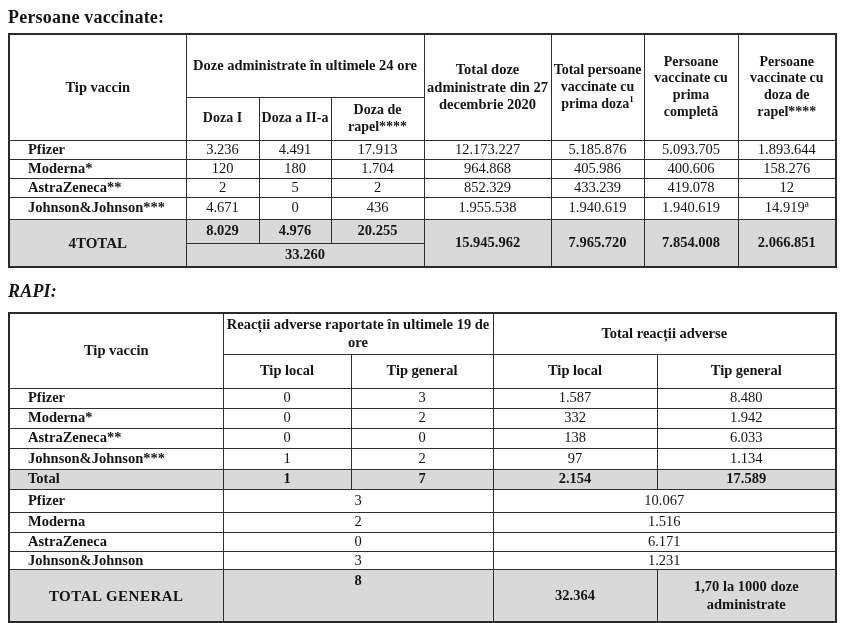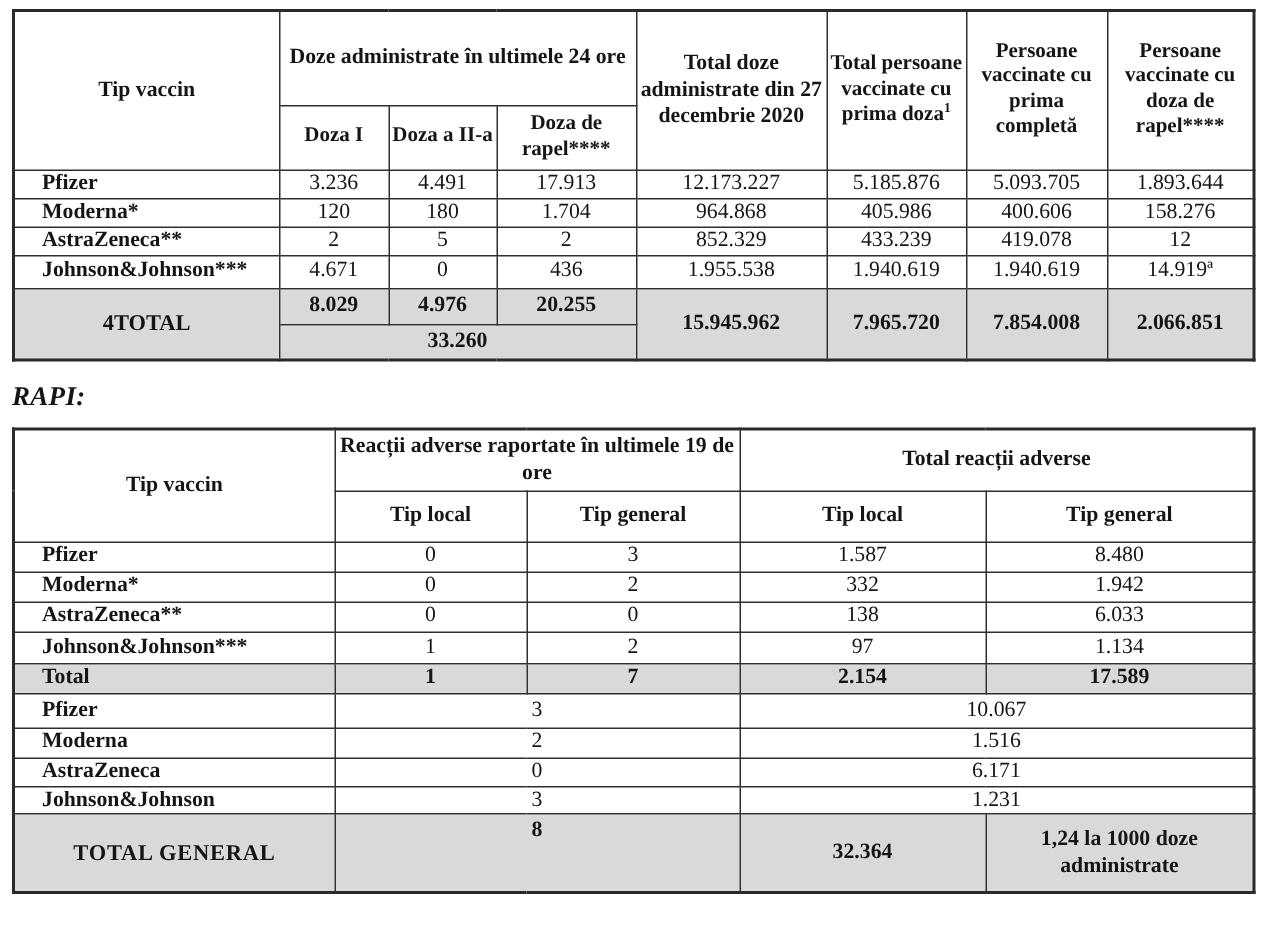--- a/index.html
+++ b/index.html
@@ -29,20 +29,21 @@
   .tbl td.vax { text-align:left; padding-left:18px; font-weight:bold; }
   .tbl tr.total td { background:#d9d9d9; font-weight:bold; }
   .tbl td.top-align { vertical-align:top; padding-top:2px; }
   sup { font-size:9px; vertical-align:super; line-height:0; }
 </style>
 </head>
 <body>
 
 <div class="page">
 
+  <div class="doc-title">Persoane vaccinate:</div>
 
   <table class="tbl">
     <colgroup>
       <col style="width:177px">
         <col style="width:73px">
         <col style="width:72px">
         <col style="width:93px">
       <col style="width:127px">
         <col style="width:93px">
         <col style="width:94px">
@@ -192,18 +193,18 @@
     </tr>
     <tr style="height:18px">
       <td class="vax">Johnson&amp;Johnson</td>
       <td colspan="2">3</td>
       <td colspan="2">1.231</td>
     </tr>
     <tr class="total" style="height:53px">
       <td style="font-size:15px; letter-spacing:0.5px;">TOTAL GENERAL</td>
       <td colspan="2" class="top-align">8</td>
       <td>32.364</td>
-      <td style="font-size:14.5px; padding:0 14px;">1,24 la 1000 doze administrate</td>
+      <td style="font-size:14.5px; padding:0 14px;">1,70 la 1000 doze administrate</td>
     </tr>
   </tbody>
     </table>
 
 </div>
 
 </body></html>

